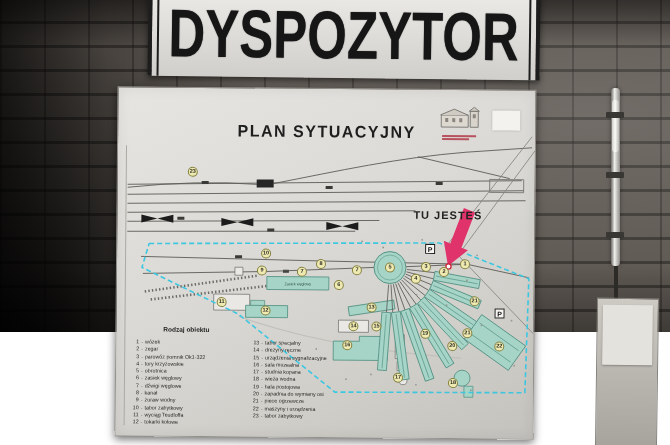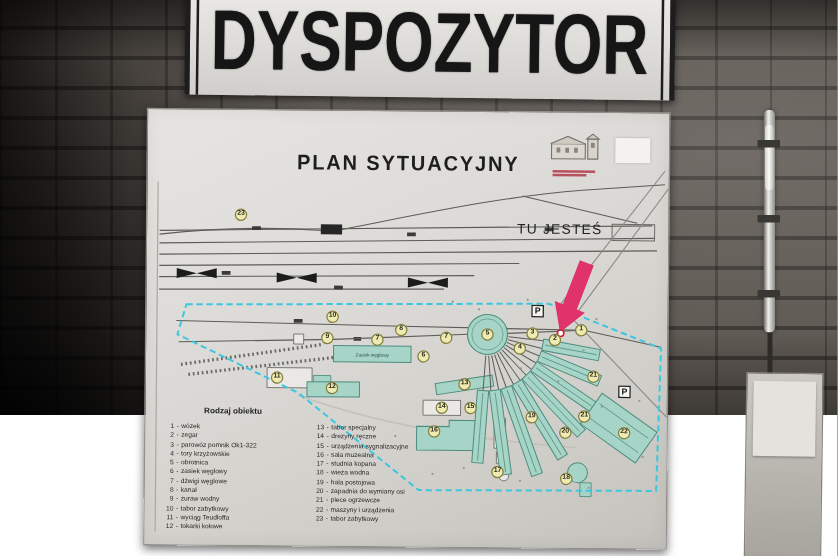--- a/index.html
+++ b/index.html
@@ -28,21 +28,21 @@
     transform:scale(0.98,1.3);white-space:nowrap;text-shadow:0 0 1px rgba(20,20,20,0.7);}
   
   .board{position:absolute;left:116px;top:88px;width:417px;height:348px;
     background:linear-gradient(155deg,#e6e5e1 0%,#dad9d5 45%,#cfcec9 75%,#c3c2bd 100%);
     border:1px solid #93908a;box-shadow:0 3px 8px rgba(0,0,0,0.55), inset 0 0 14px rgba(0,0,0,0.07);
     transform:rotate(0.5deg);z-index:2;}
   .board::before{content:'';position:absolute;left:8px;top:58px;bottom:10px;width:1px;background:#aba9a3;}
   .board-title{position:absolute;top:34px;left:0;width:100%;text-align:center;
     font-size:16px;font-weight:700;letter-spacing:1.5px;color:#1e1e1e;transform:scaleY(1.05);}
   .map-svg{position:absolute;left:0;top:0;width:417px;height:348px;}
-  .you-are-here{position:absolute;left:296px;top:88px;font-size:11px;font-weight:400;
+  .you-are-here{position:absolute;left:296px;top:119px;font-size:11px;font-weight:700;
     letter-spacing:1px;color:#222;white-space:nowrap;z-index:4;}
   
   .logo{position:absolute;right:45px;top:16px;width:50px;height:34px;z-index:4;}
   .logo-lines{margin-top:1px;}
   .logo-lines div{height:2.2px;background:#b23a4a;margin:1px 0 0 2px;opacity:0.85;}
   .logo-lines .l1{width:34px;}
   .logo-lines .l2{width:27px;}
   .sticker{position:absolute;right:15px;top:20px;width:28px;height:20px;background:#f3f2ee;
     box-shadow:0 0 2px rgba(0,0,0,0.25);z-index:3;}
   

